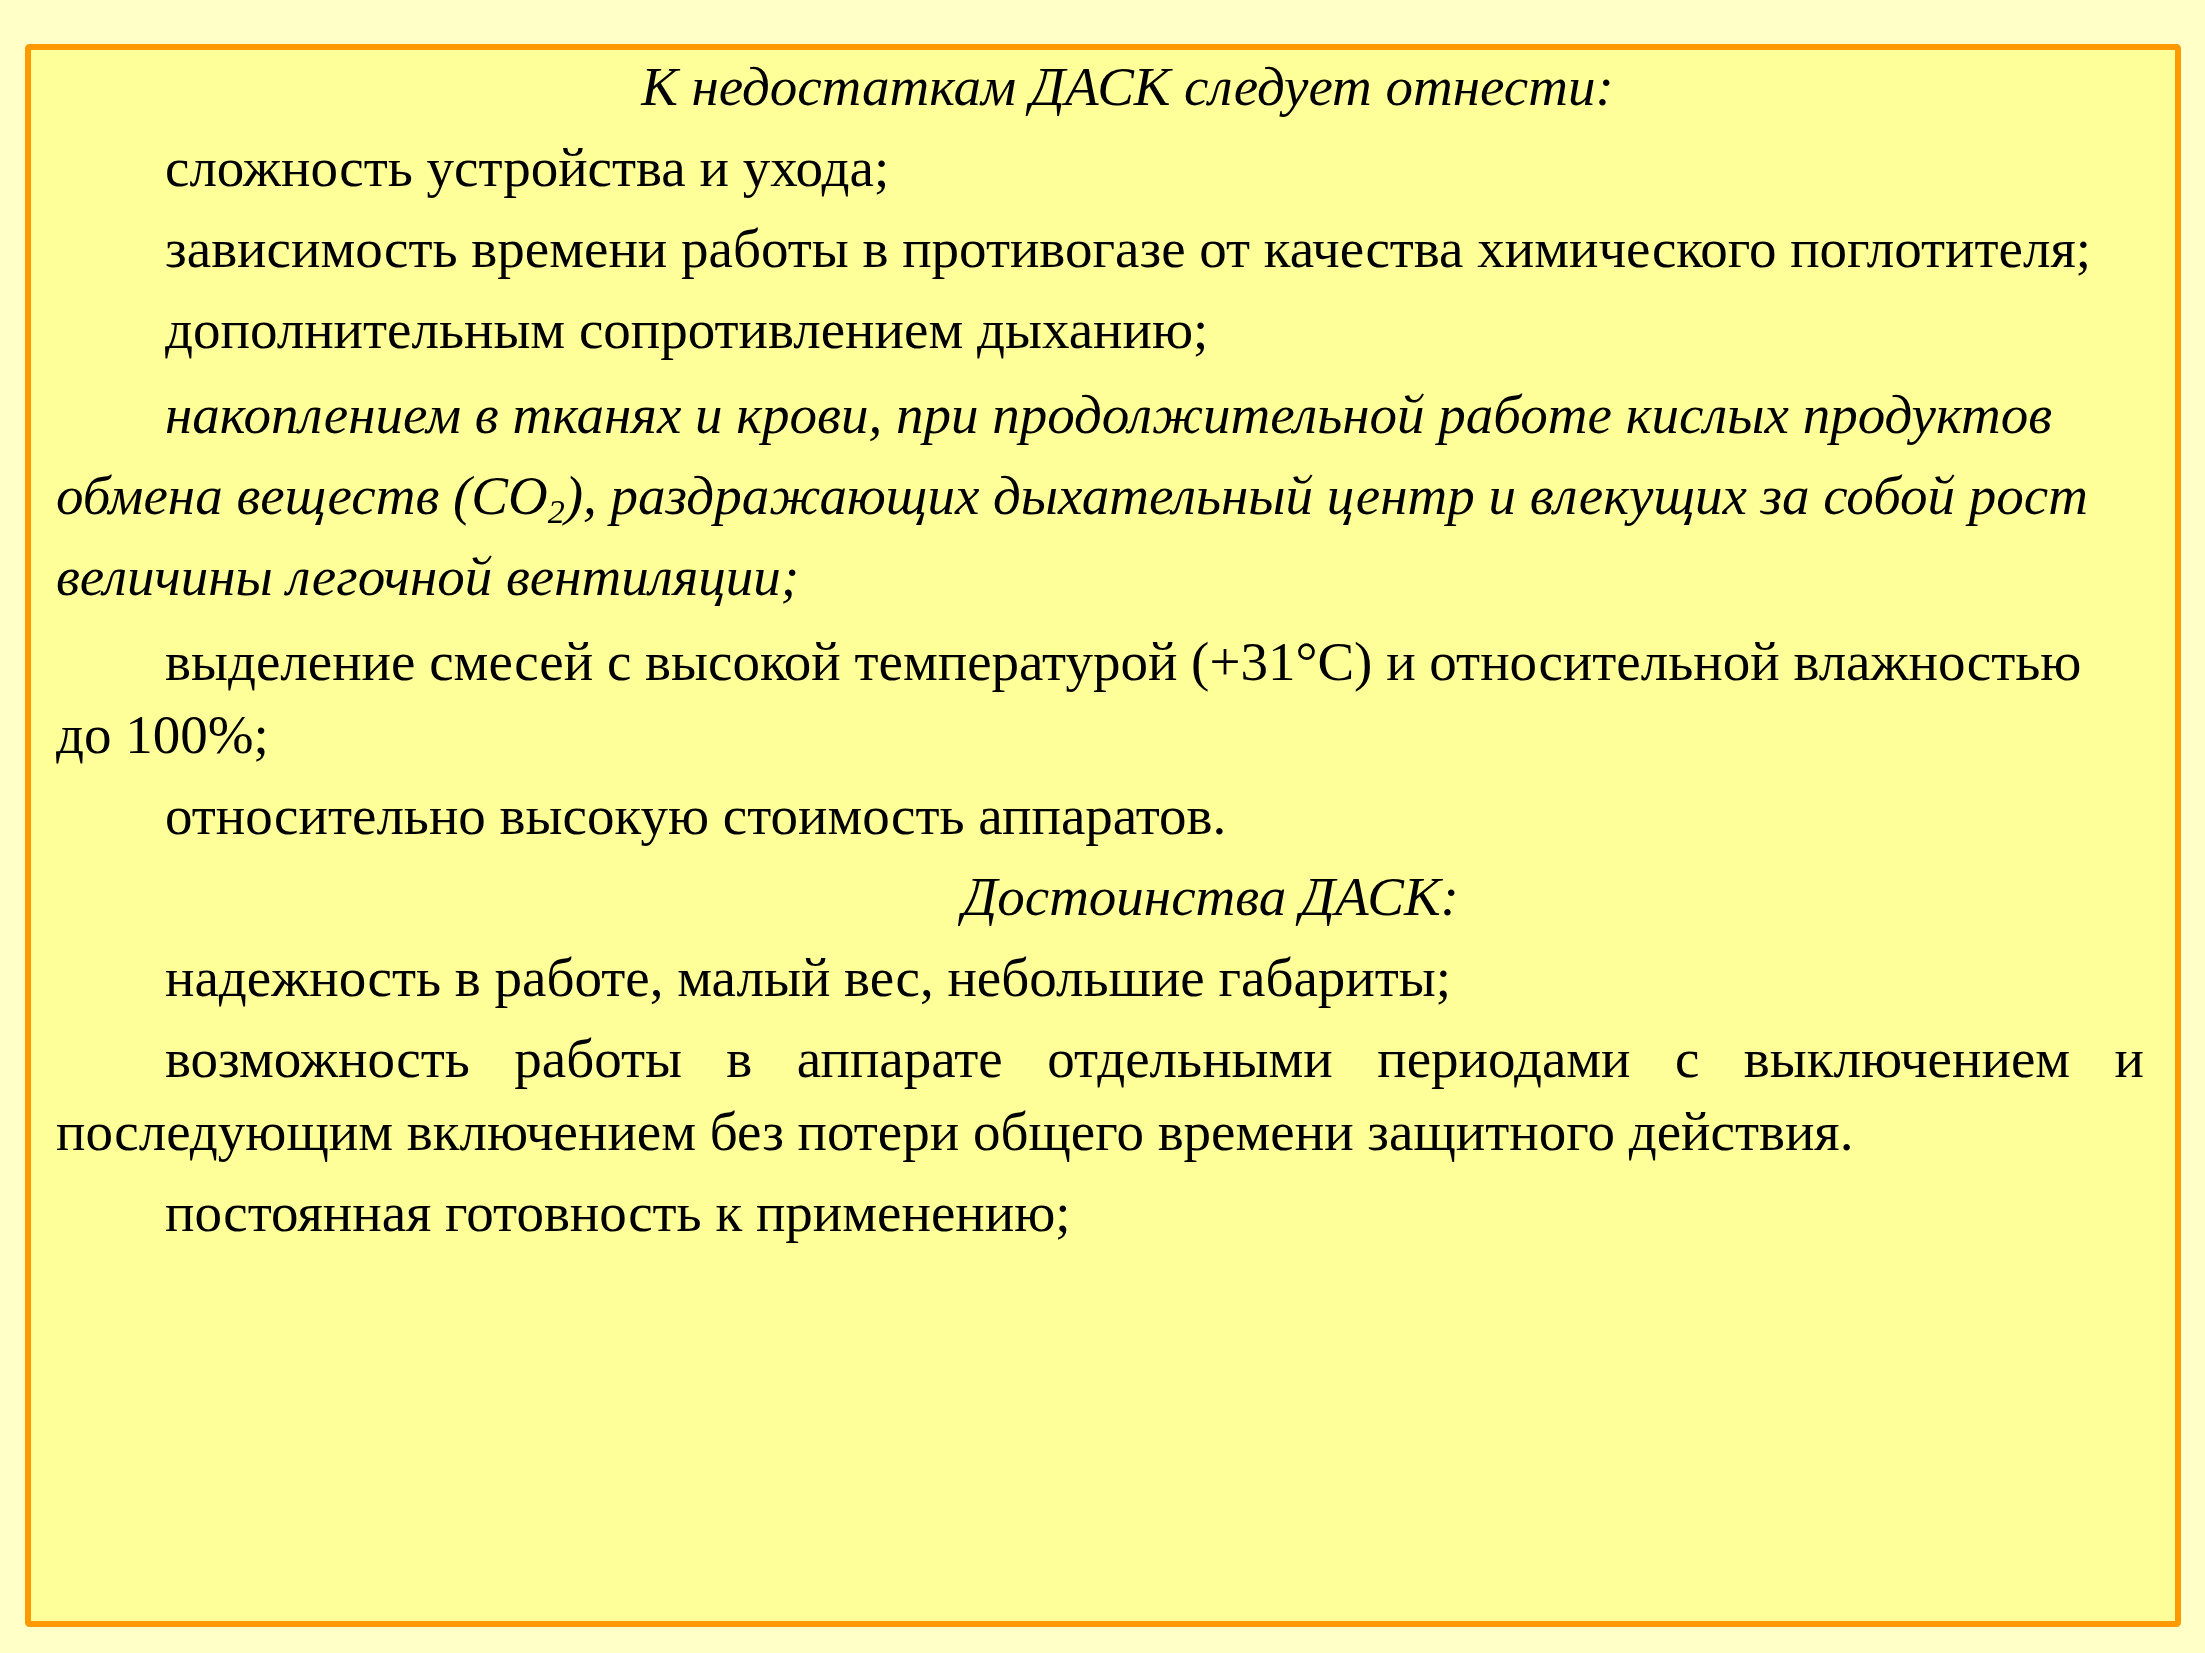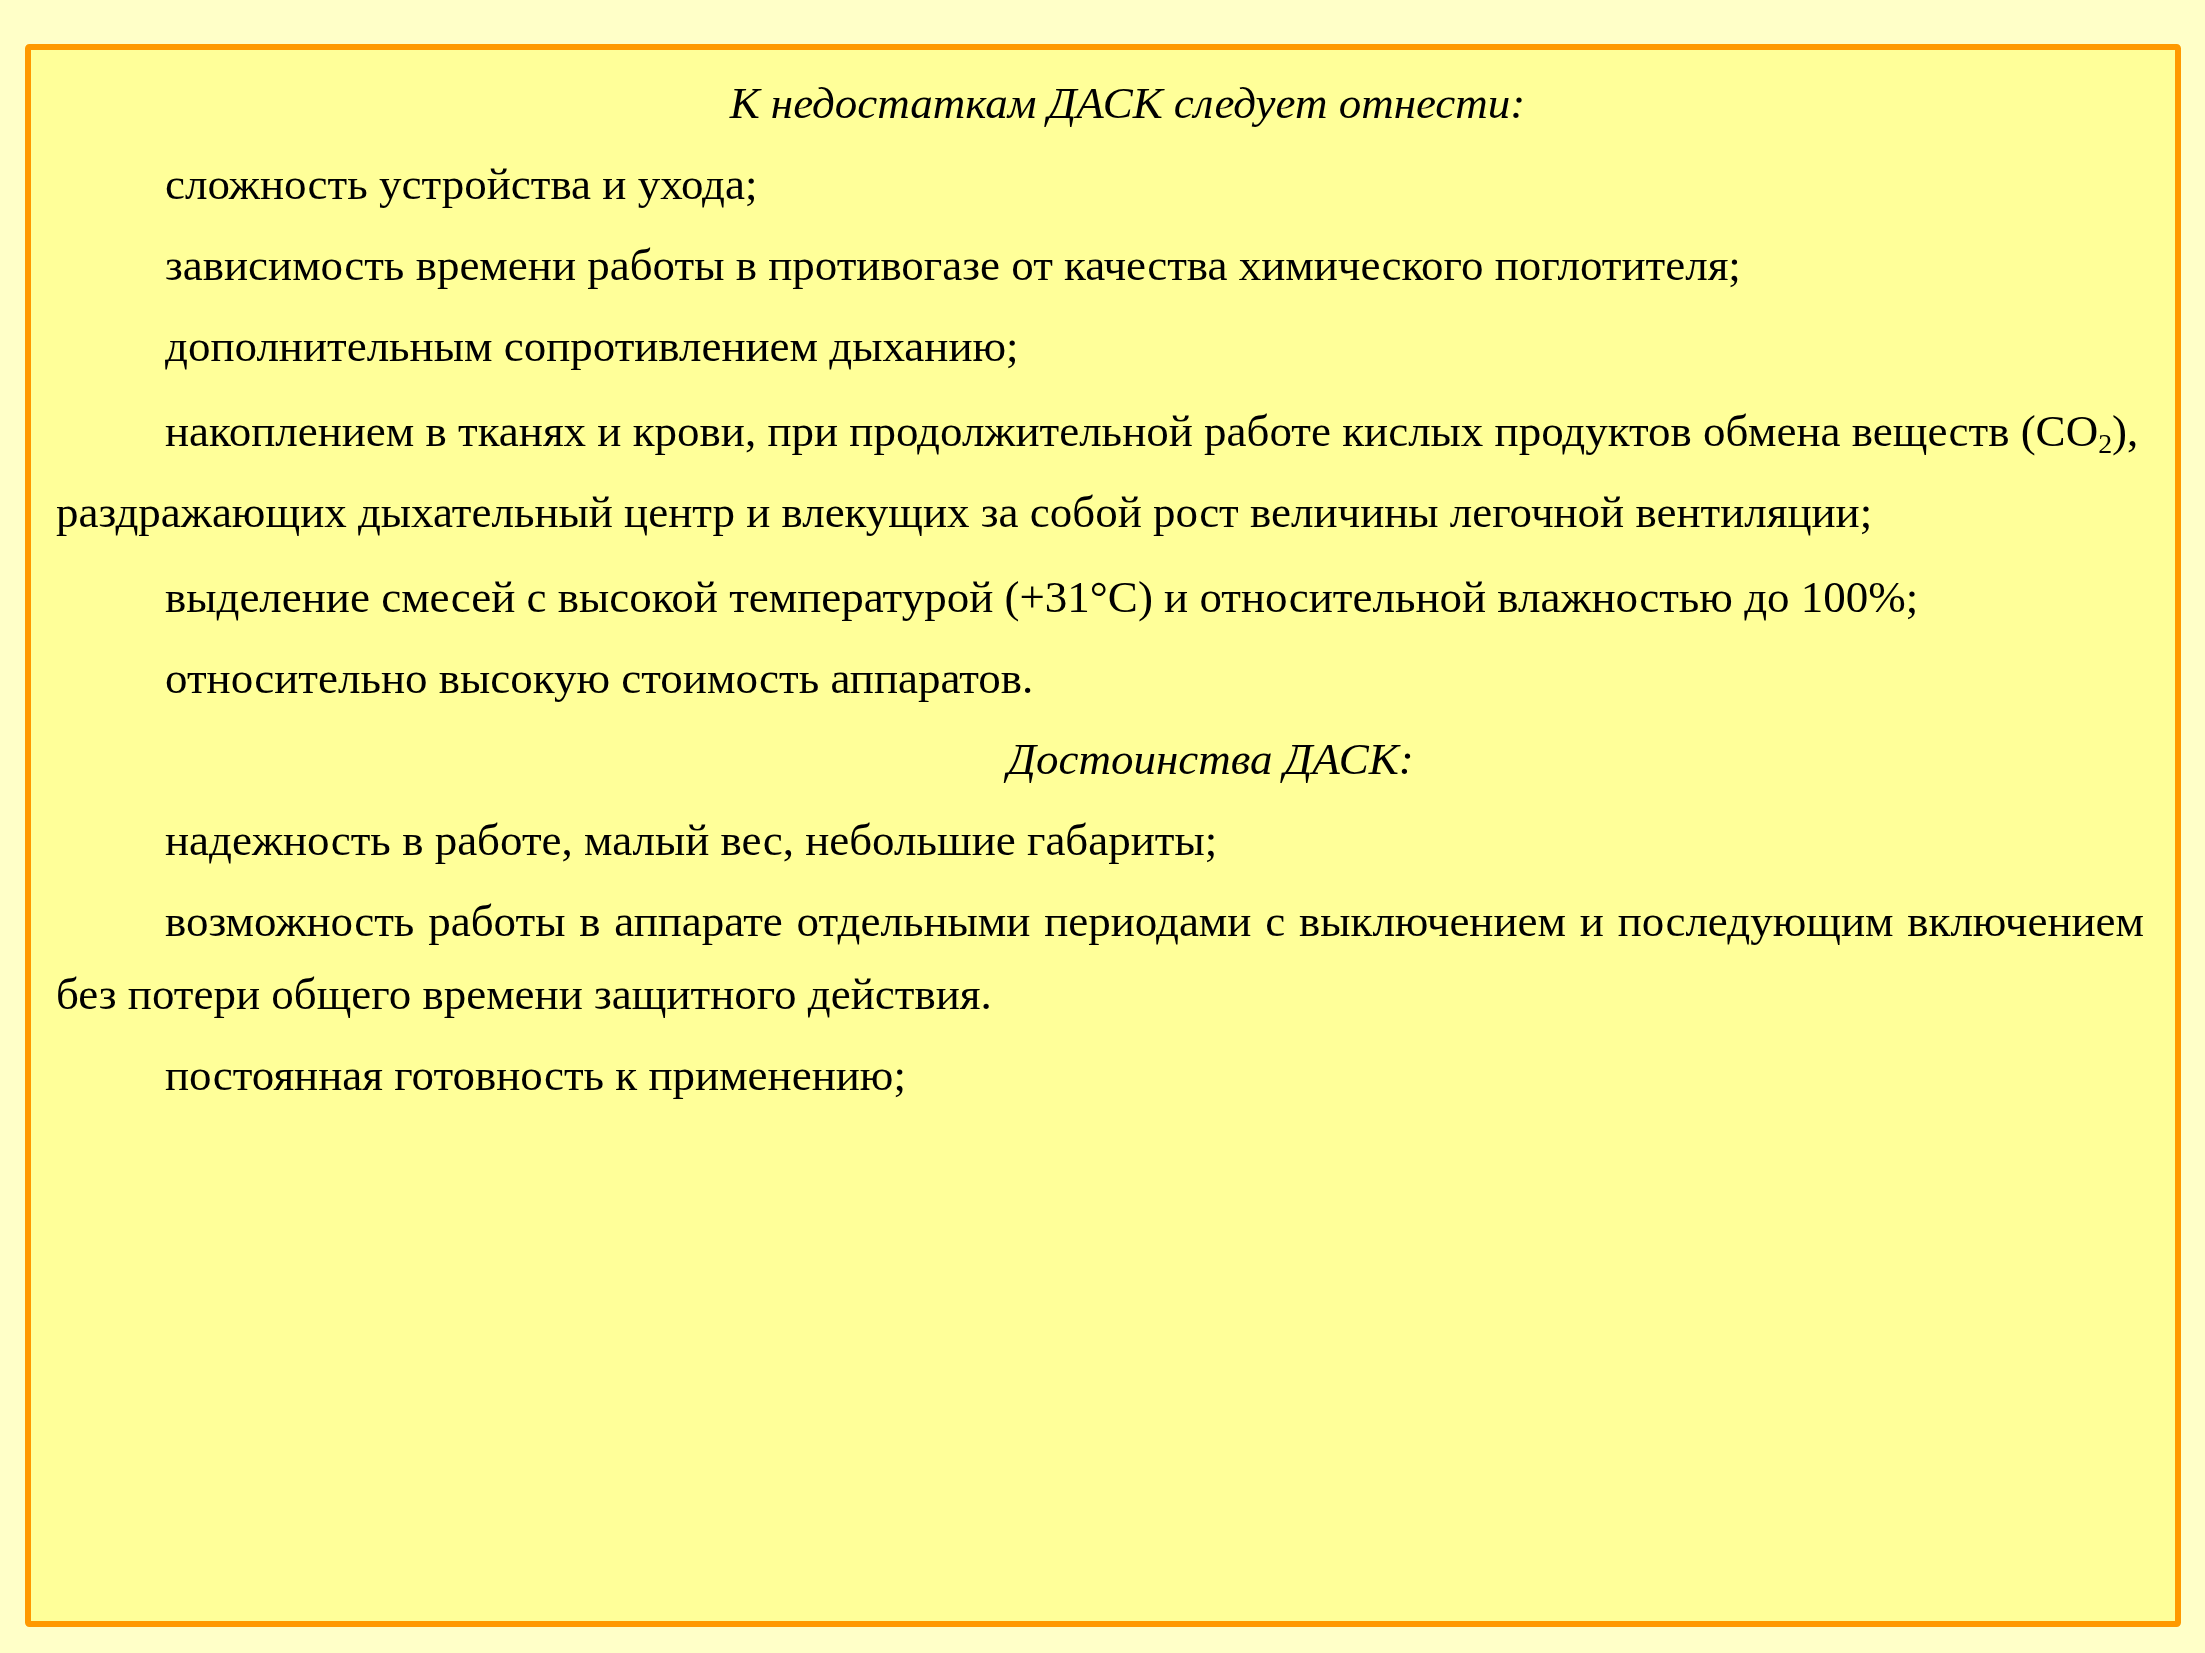--- a/index.html
+++ b/index.html
@@ -13,43 +13,43 @@
   .slide-box {
     position: absolute;
     left: 25px; top: 44px;
     width: 2144px; height: 1571px;
     background: #ffff99;
     border: 6px solid #ff9900;
     border-radius: 4.4px;
   }
   .content {
     position: absolute;
-    left: 48px; top: 67px;
+    left: 48px; top: 50px;
     width: 2104px;
-    font-size: 45px;
+    font-size: 55px;
     line-height: 73px;
   }
   .p { text-align: justify; text-indent: 109px; margin: 8px; }
   .h { text-align: center; font-style: italic; margin: 0; }
   .h1 { padding-left: 55px; }
   .h2 { padding-left: 221px; }
   sub { font-size: 62%; vertical-align: -0.25em; line-height: 0; }
   .spaced { line-height: 81px; }
 </style>
 </head>
 <body>
 
 <div class="slide-box"></div>
 
 <div class="content">
   <p class="h h1">К недостаткам ДАСК следует отнести:</p>
   <p class="p">сложность устройства и ухода;</p>
   <p class="p">зависимость времени работы в противогазе от качества химического поглотителя;</p>
   <p class="p">дополнительным сопротивлением дыханию;</p>
-  <p class="p spaced" style="text-align:left;"><span>накоплением в тканях и крови, при продолжительной работе кислых продуктов обмена веществ (CO</span><sub>2</sub><span>), раздражающих дыхательный центр и влекущих за собой рост величины легочной вентиляции;</span></p>
+  <p class="p spaced" style="text-align:left;font-style:italic;"><span>накоплением в тканях и крови, при продолжительной работе кислых продуктов обмена веществ (CO</span><sub>2</sub><span>), раздражающих дыхательный центр и влекущих за собой рост величины легочной вентиляции;</span></p>
   <p class="p" style="text-align:left;">выделение смесей с высокой температурой (+31°С) и относительной влажностью до 100%;</p>
   <p class="p">относительно высокую стоимость аппаратов.</p>
   <p class="h h2">Достоинства ДАСК:</p>
   <p class="p">надежность в работе, малый вес, небольшие габариты;</p>
   <p class="p" style="text-align-last:left;">возможность работы в аппарате отдельными периодами с выключением и последующим включением без потери общего времени защитного действия.</p>
   <p class="p">постоянная готовность к применению;</p>
 </div>
 
 
 </body></html>

